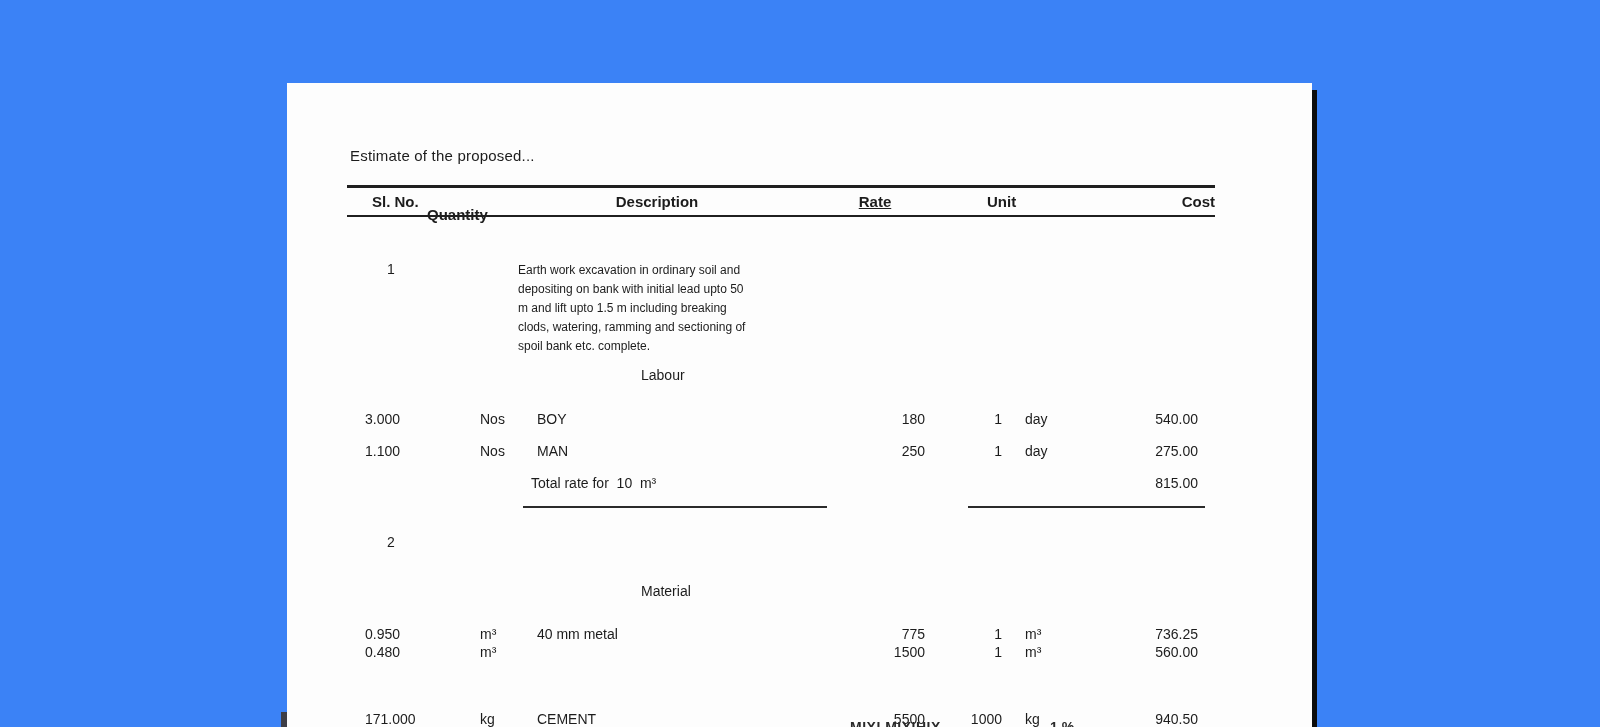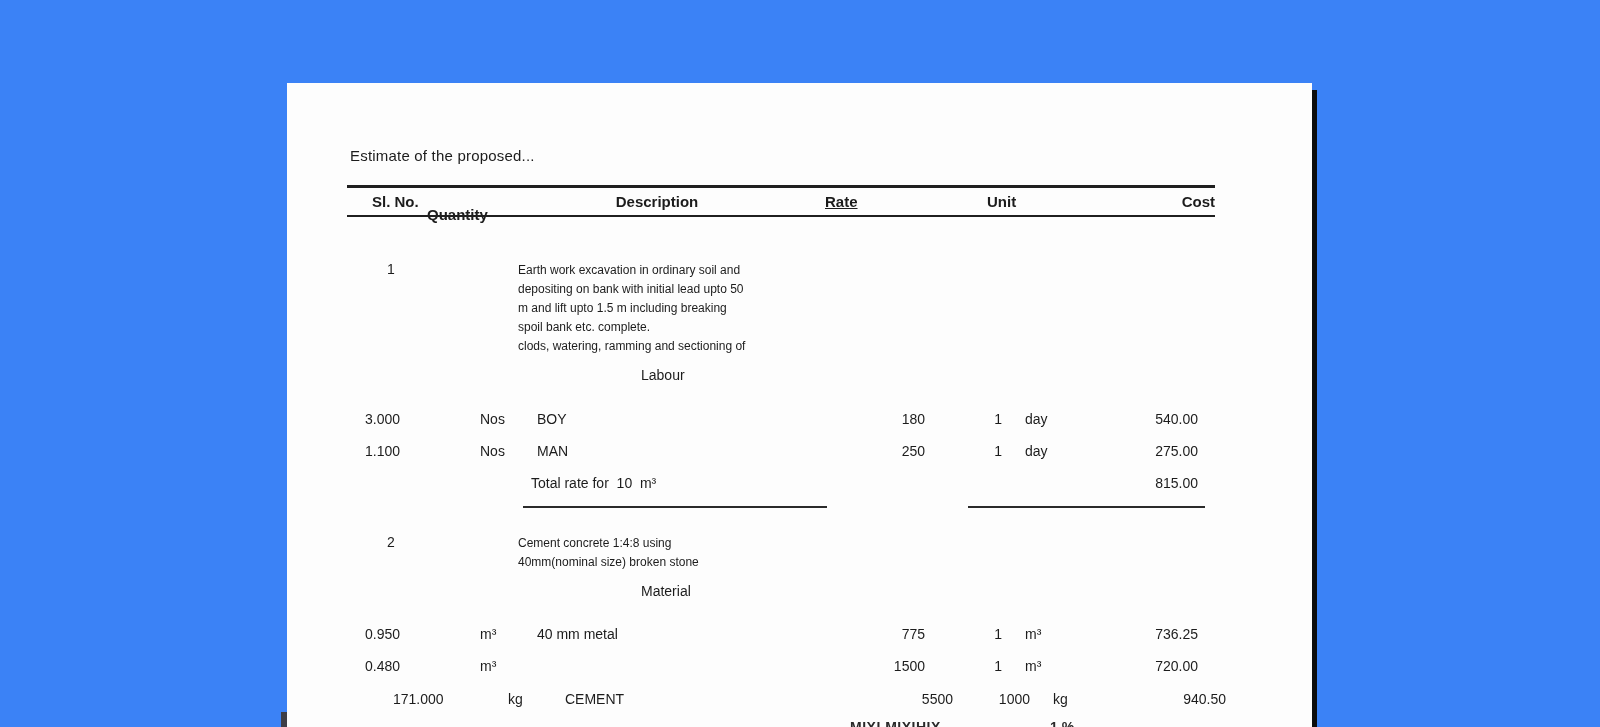--- a/index.html
+++ b/index.html
@@ -46,21 +46,21 @@
   .rule { background: #1f1f1f; }
   .rule-header-top    { left: 60px;  top: 102px; width: 868px; height: 3px; }
   .rule-header-bottom { left: 60px;  top: 132px; width: 868px; height: 2px; }
   .rule-total-left    { left: 236px; top: 423px; width: 304px; height: 2px; background:#2b2b2b; }
   .rule-total-right   { left: 681px; top: 423px; width: 237px; height: 2px; background:#2b2b2b; }
 
   .header-row { left: 0; top: 110px; width: 100%; height: 18px; font-size: 15px; font-weight: bold; }
   .h-sl   { left: 85px;  width: 60px; }
   .h-qty  { left: 140px; width: 90px; margin-top: 13px; }
   .h-desc { left: 300px; width: 140px; text-align: center; }
-  .h-rate { left: 538px; width: 100px; text-align: left; text-decoration: underline; }
+  .h-rate { left: 538px; width: 100px; text-align: center; text-decoration: underline; }
   .h-unit { left: 700px; width: 60px; }
   .h-cost { left: 808px; width: 120px; text-align: right; }
 
   .row { left: 0; width: 100%; height: 17px; font-size: 14px; }
   .c-qty   { left: 78px;  width: 100px; text-align: left; }
   .c-qunit { left: 193px; width: 52px; }
   .c-desc  { left: 250px; width: 300px; }
   .c-rate  { left: 538px; width: 100px; text-align: right; }
   .c-uqty  { left: 635px; width: 80px;  text-align: right; }
   .c-uname { left: 738px; width: 60px; }
@@ -97,22 +97,22 @@
       <span class="abs h-unit">Unit</span>
       <span class="abs h-cost">Cost</span>
     </div>
     <div class="abs rule rule-header-bottom"></div>
 
     <div class="abs item-sl" style="top:178px;">1</div>
     <div class="abs desc-block" style="top:178px;">
       <div class="desc-line">Earth work excavation in ordinary soil and</div>
       <div class="desc-line">depositing on bank with initial lead upto 50</div>
       <div class="desc-line">m and lift upto 1.5 m including breaking</div>
+      <div class="desc-line">clods, watering, ramming and sectioning of</div>
       <div class="desc-line">spoil bank etc. complete.</div>
-      <div class="desc-line">clods, watering, ramming and sectioning of</div>
     </div>
     <div class="abs section-label" style="top:284px;">Labour</div>
 
     <div class="abs row" style="top:328px;">
       <span class="abs c-qty">3.000</span>
       <span class="abs c-qunit">Nos</span>
       <span class="abs c-desc">BOY</span>
       <span class="abs c-rate">180</span>
       <span class="abs c-uqty">1</span>
       <span class="abs c-uname">day</span>
@@ -129,44 +129,40 @@
     </div>
 
     <div class="abs row" style="top:392px;">
       <span class="abs total-label">Total rate for  10  m³</span>
       <span class="abs c-cost">815.00</span>
     </div>
     <div class="abs rule rule-total-left"></div>
     <div class="abs rule rule-total-right"></div>
 
     <div class="abs item-sl" style="top:451px;">2</div>
-    <div class="abs desc-block" style="top:451px;">
-      <div class="desc-line">Cement concrete 1:4:8 using</div>
-      <div class="desc-line">40mm(nominal size) broken stone</div>
-    </div>
     <div class="abs section-label" style="top:500px;">Material</div>
 
     <div class="abs row" style="top:543px;">
       <span class="abs c-qty">0.950</span>
       <span class="abs c-qunit">m³</span>
       <span class="abs c-desc">40 mm metal</span>
       <span class="abs c-rate">775</span>
       <span class="abs c-uqty">1</span>
       <span class="abs c-uname">m³</span>
       <span class="abs c-cost">736.25</span>
     </div>
-    <div class="abs row" style="top:575px;">
+    <div class="abs row" style="top:561px;">
       <span class="abs c-qty">0.480</span>
       <span class="abs c-qunit">m³</span>
       <span class="abs c-rate">1500</span>
       <span class="abs c-uqty">1</span>
       <span class="abs c-uname">m³</span>
-      <span class="abs c-cost">720.00</span>
+      <span class="abs c-cost">560.00</span>
     </div>
-    <div class="abs row" style="top:608px;margin-left:28px;">
+    <div class="abs row" style="top:628px;">
       <span class="abs c-qty">171.000</span>
       <span class="abs c-qunit">kg</span>
       <span class="abs c-desc">CEMENT</span>
       <span class="abs c-rate">5500</span>
       <span class="abs c-uqty">1000</span>
       <span class="abs c-uname">kg</span>
       <span class="abs c-cost">940.50</span>
     </div>
 
     <div class="abs clipped-row">

